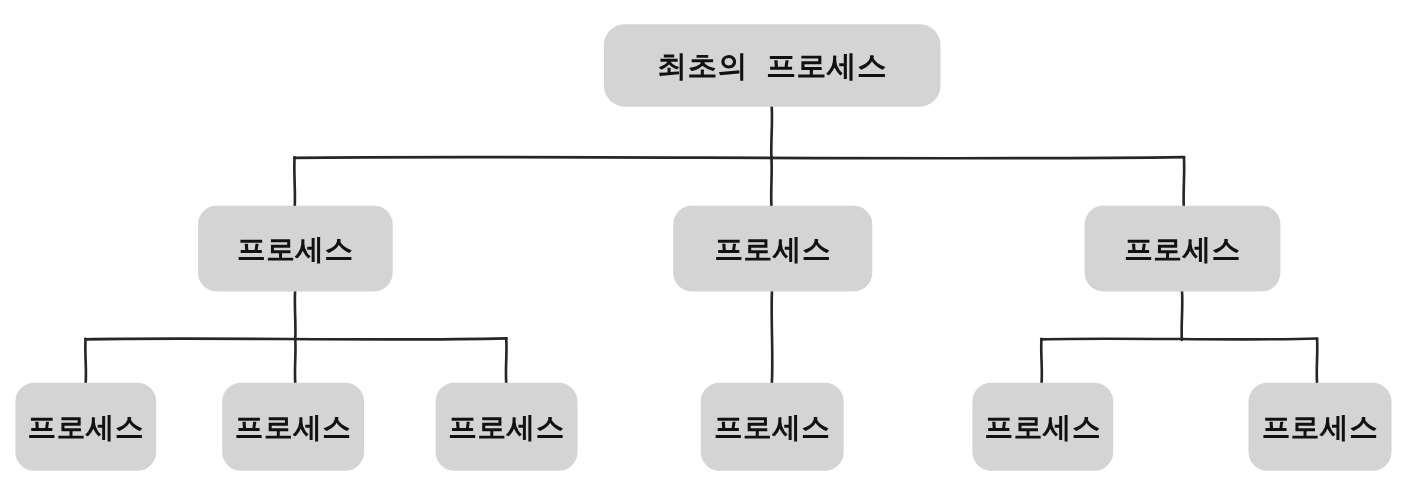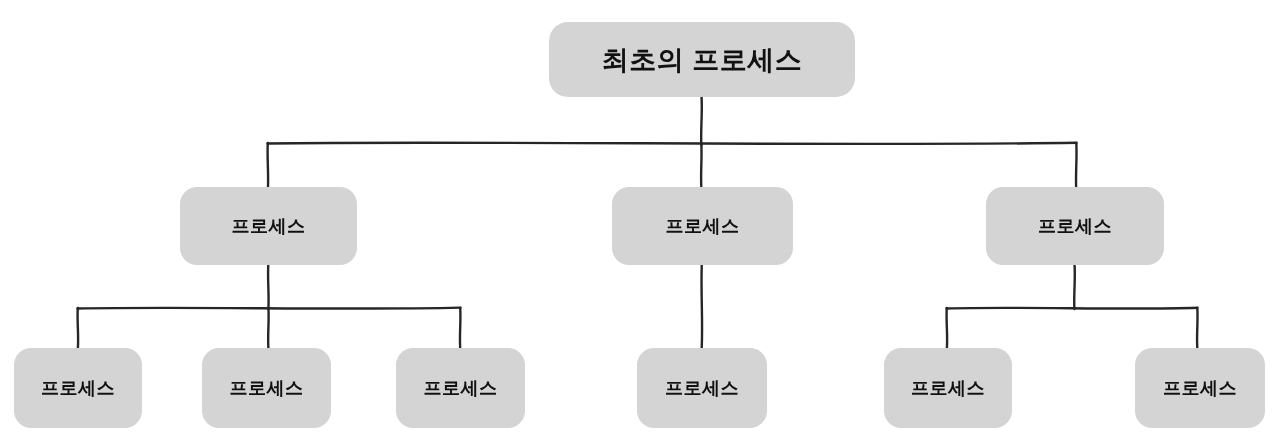--- a/index.html
+++ b/index.html
@@ -31,26 +31,26 @@
   }
   .node {
     position: absolute;
     background: var(--node-fill, #d4d4d4);
     color: var(--node-text, #111111);
     border-radius: 17px;
     display: flex;
     align-items: center;
     justify-content: center;
     font-weight: bold;
-    font-size: 18px;
+    font-size: 26px;
     letter-spacing: 0.5px;
     white-space: nowrap;
     text-align: center;
   }
-  .node.root { border-radius: 19px; font-size: 27px; }
+  .node.root { border-radius: 19px; font-size: 27px; font-family: Liberation Mono, monospace; }
 </style>
 </head>
 <body>
 
 <div class="diagram">
 
   <svg class="connectors" viewBox="0 0 1280 444" aria-hidden="true">
 
     <path d="M701.5 96 C702.6 112, 700.6 128, 701.3 145"></path>
     <path d="M267.5 143.5 C470 140.8, 850 146.2, 1076.5 142.8"></path>

